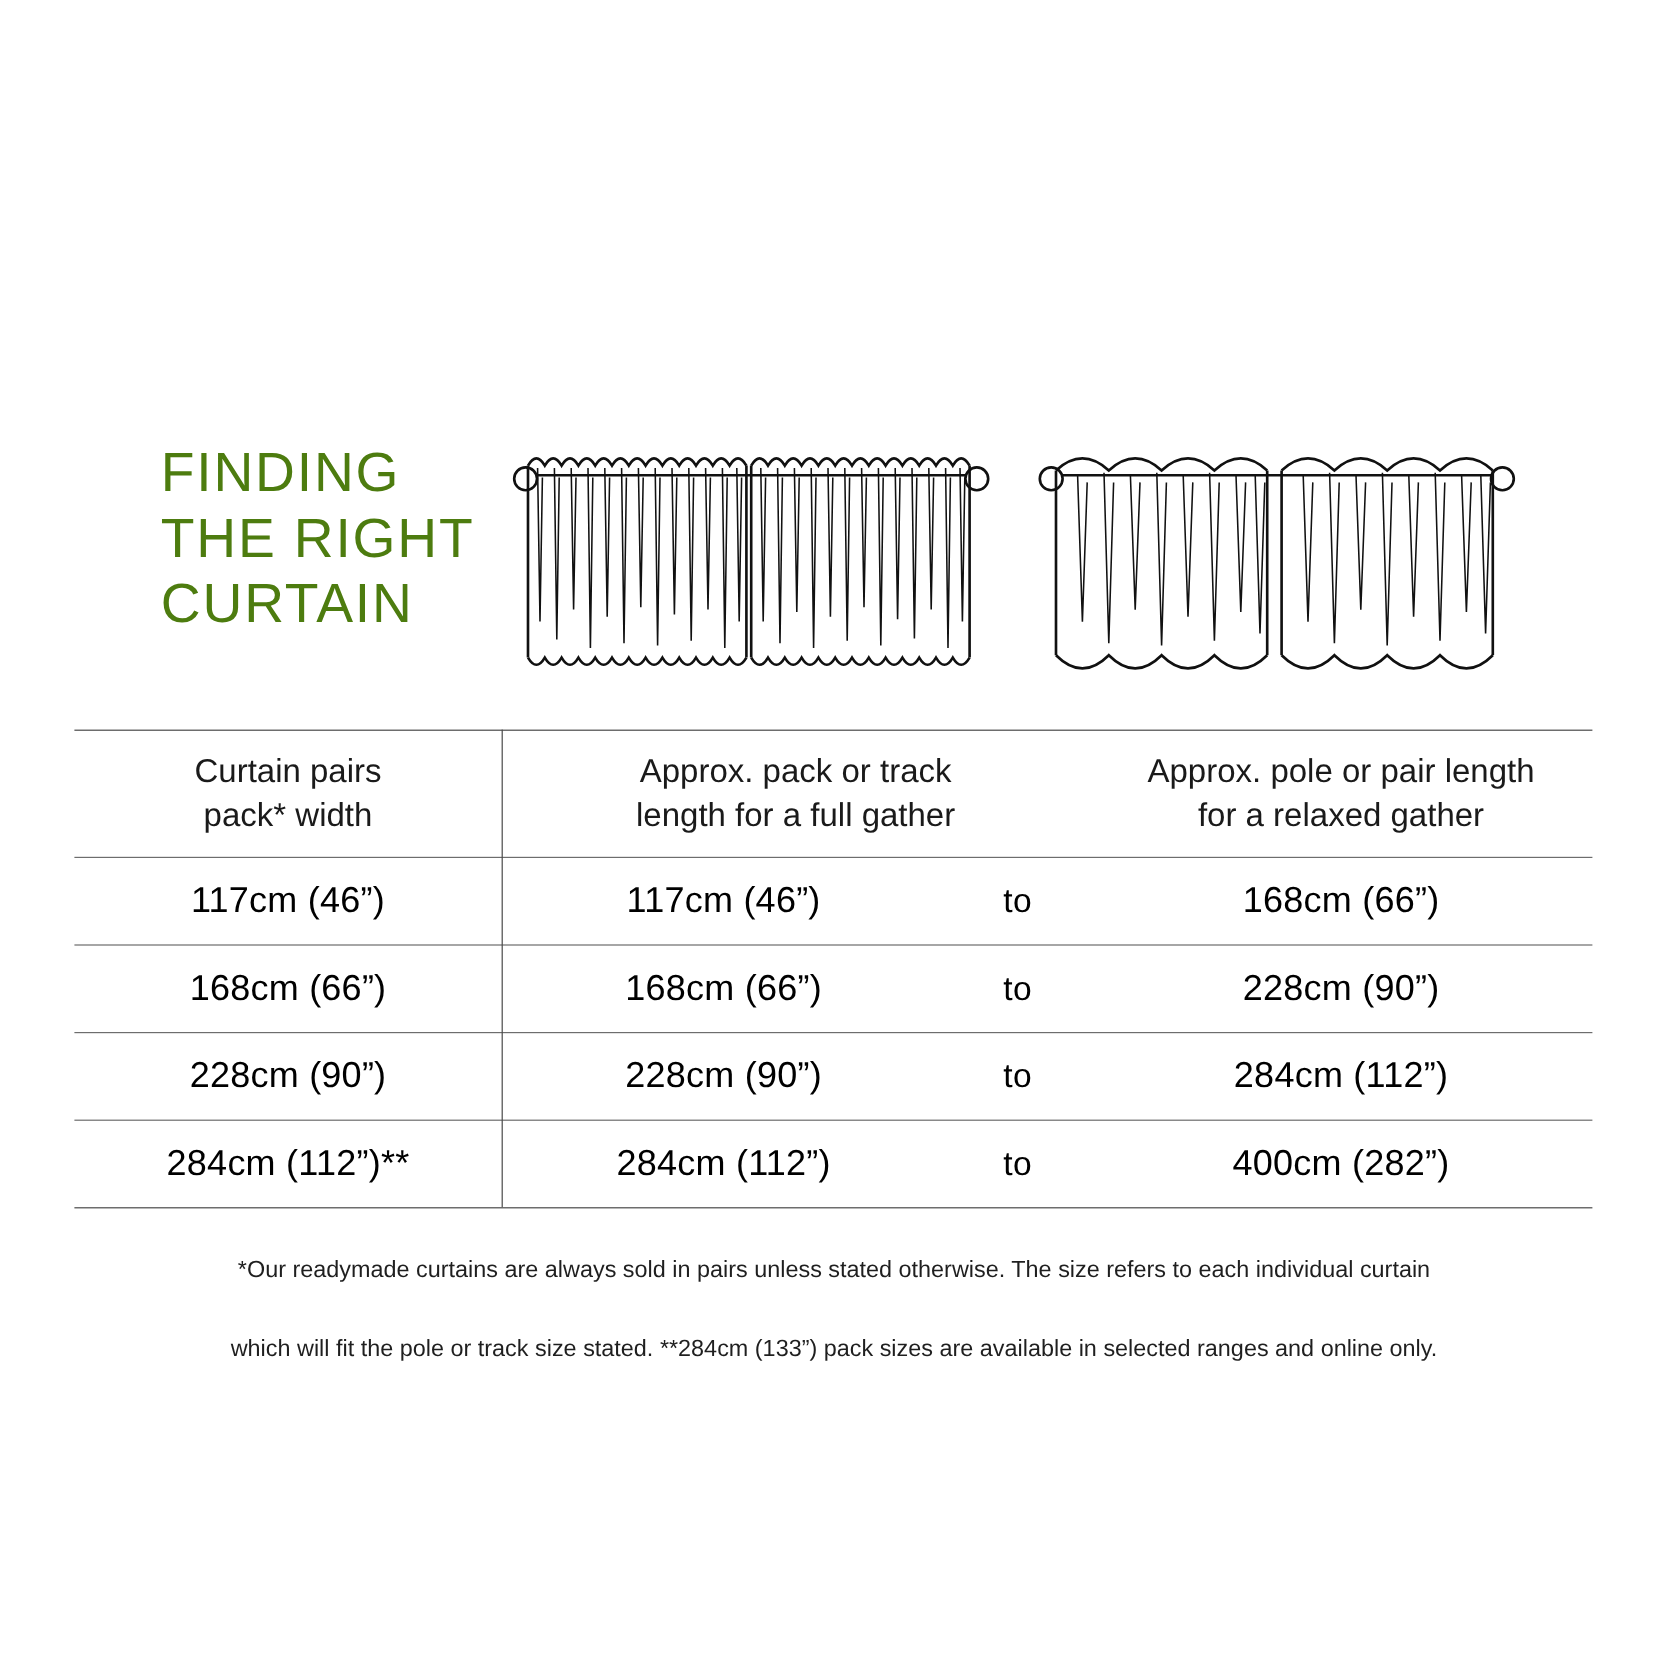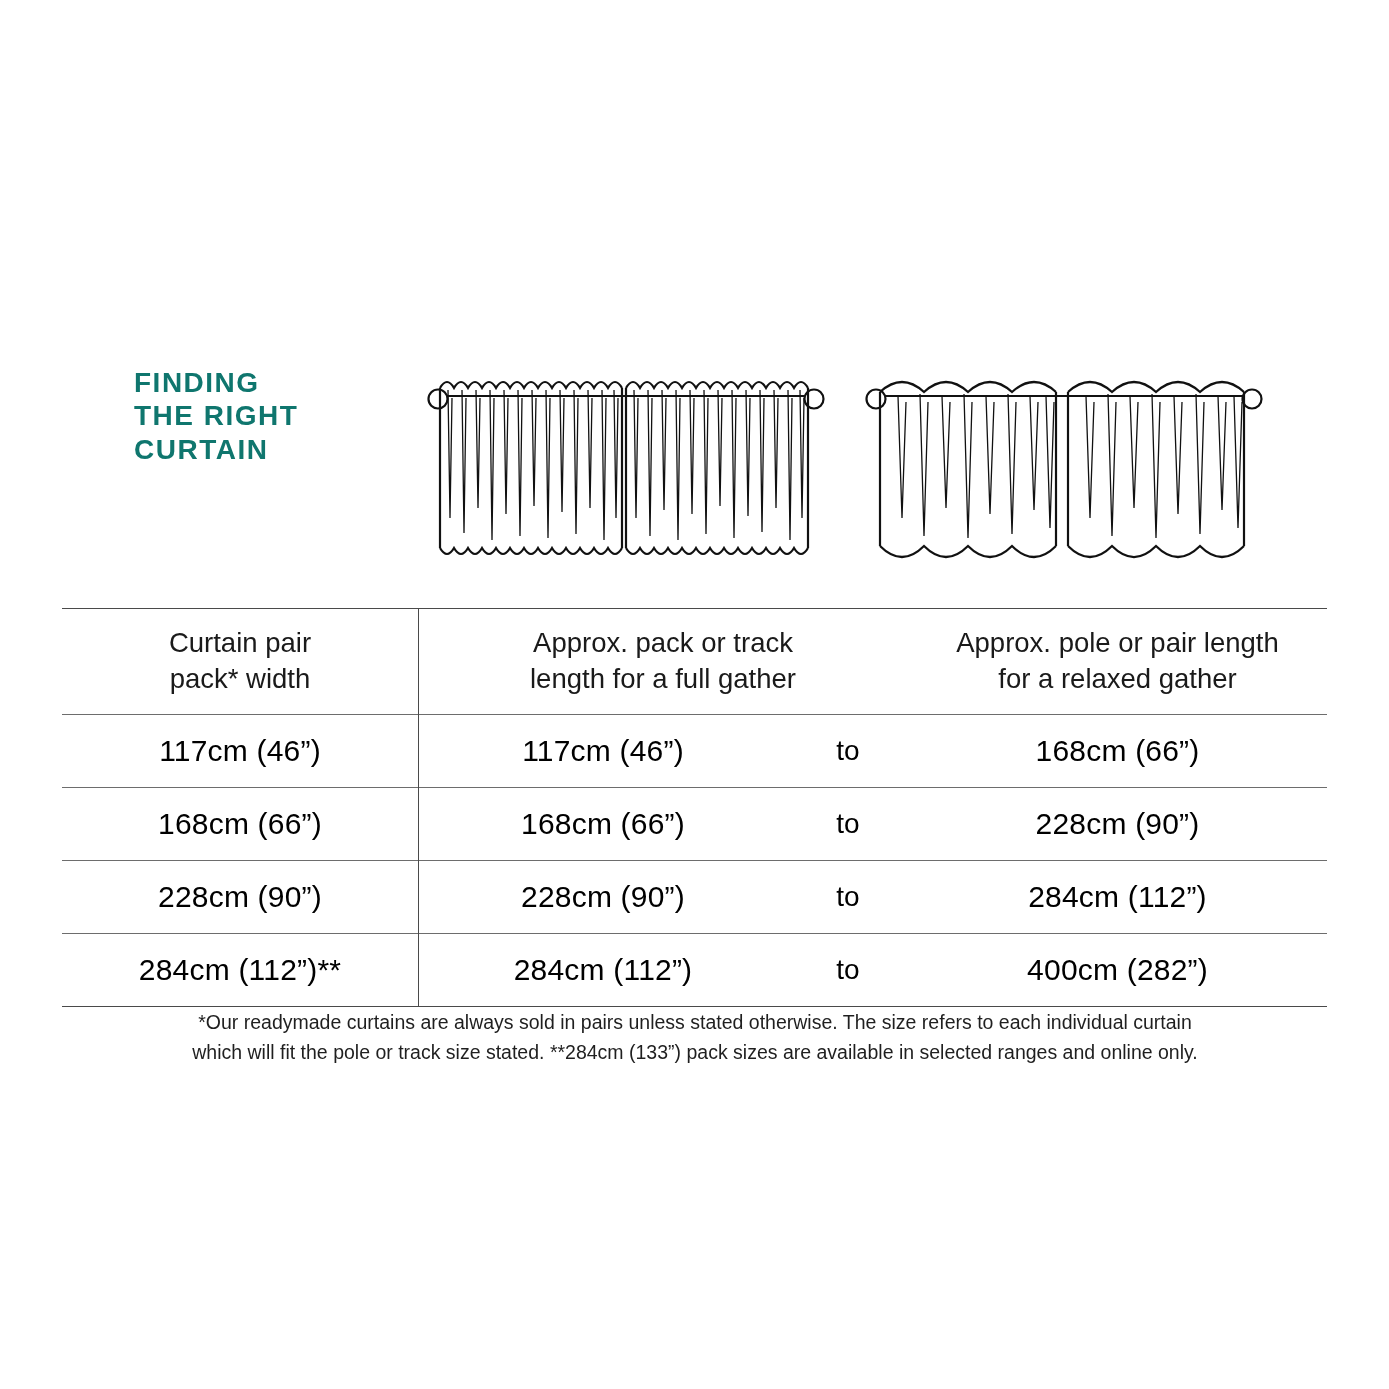--- a/index.html
+++ b/index.html
@@ -34,26 +34,26 @@
     height: 245px;
     display: flex;
     flex-direction: row;
     align-items: flex-start;
   }
 
   .title {
     width: 330px;
     padding-left: 72px;
     box-sizing: border-box;
-    font-size: 28px;
-    font-weight: bold;
+    font-size: 46px;
+    font-weight: normal;
     letter-spacing: 1.5px;
     line-height: 1.19;
     text-transform: uppercase;
-    color: #0f766e;
+    color: #4d7c0f;
     padding-top: 6px;
   }
   .title .line { display: block; white-space: nowrap; }
 
   .illos {
     flex: 1;
     display: flex;
     flex-direction: row;
     align-items: flex-start;
     justify-content: flex-start;
@@ -124,21 +124,21 @@
   .footnote {
     position: absolute;
     left: 150px;
     top: 1008px;
     width: 1090px;
     text-align: center;
     font-size: 19.5px;
     line-height: 1.52;
     color: #1f1f1f;
   }
-  .footnote .fl { display: block; }
+  .footnote .fl { display: block; margin-top: 36px; }
 </style>
 </head>
 <body>
 
 <div class="sheet">
 
   <div class="header">
 
     <div class="title">
       <span class="line">FINDING</span>
@@ -250,21 +250,21 @@
   <table class="table">
     <colgroup>
       <col class="c1">
         <col class="c2">
         <col class="c3">
         <col class="c4">
     </colgroup>
     <thead>
       <tr class="hrow">
         <th>
-          <div>Curtain pair</div>
+          <div>Curtain pairs</div>
           <div>pack* width</div>
         </th>
         <th colspan="2" class="spanhead">
           <div>Approx. pack or track</div>
           <div>length for a full gather</div>
         </th>
         <th>
           <div>Approx. pole or pair length</div>
           <div>for a relaxed gather</div>
         </th>

